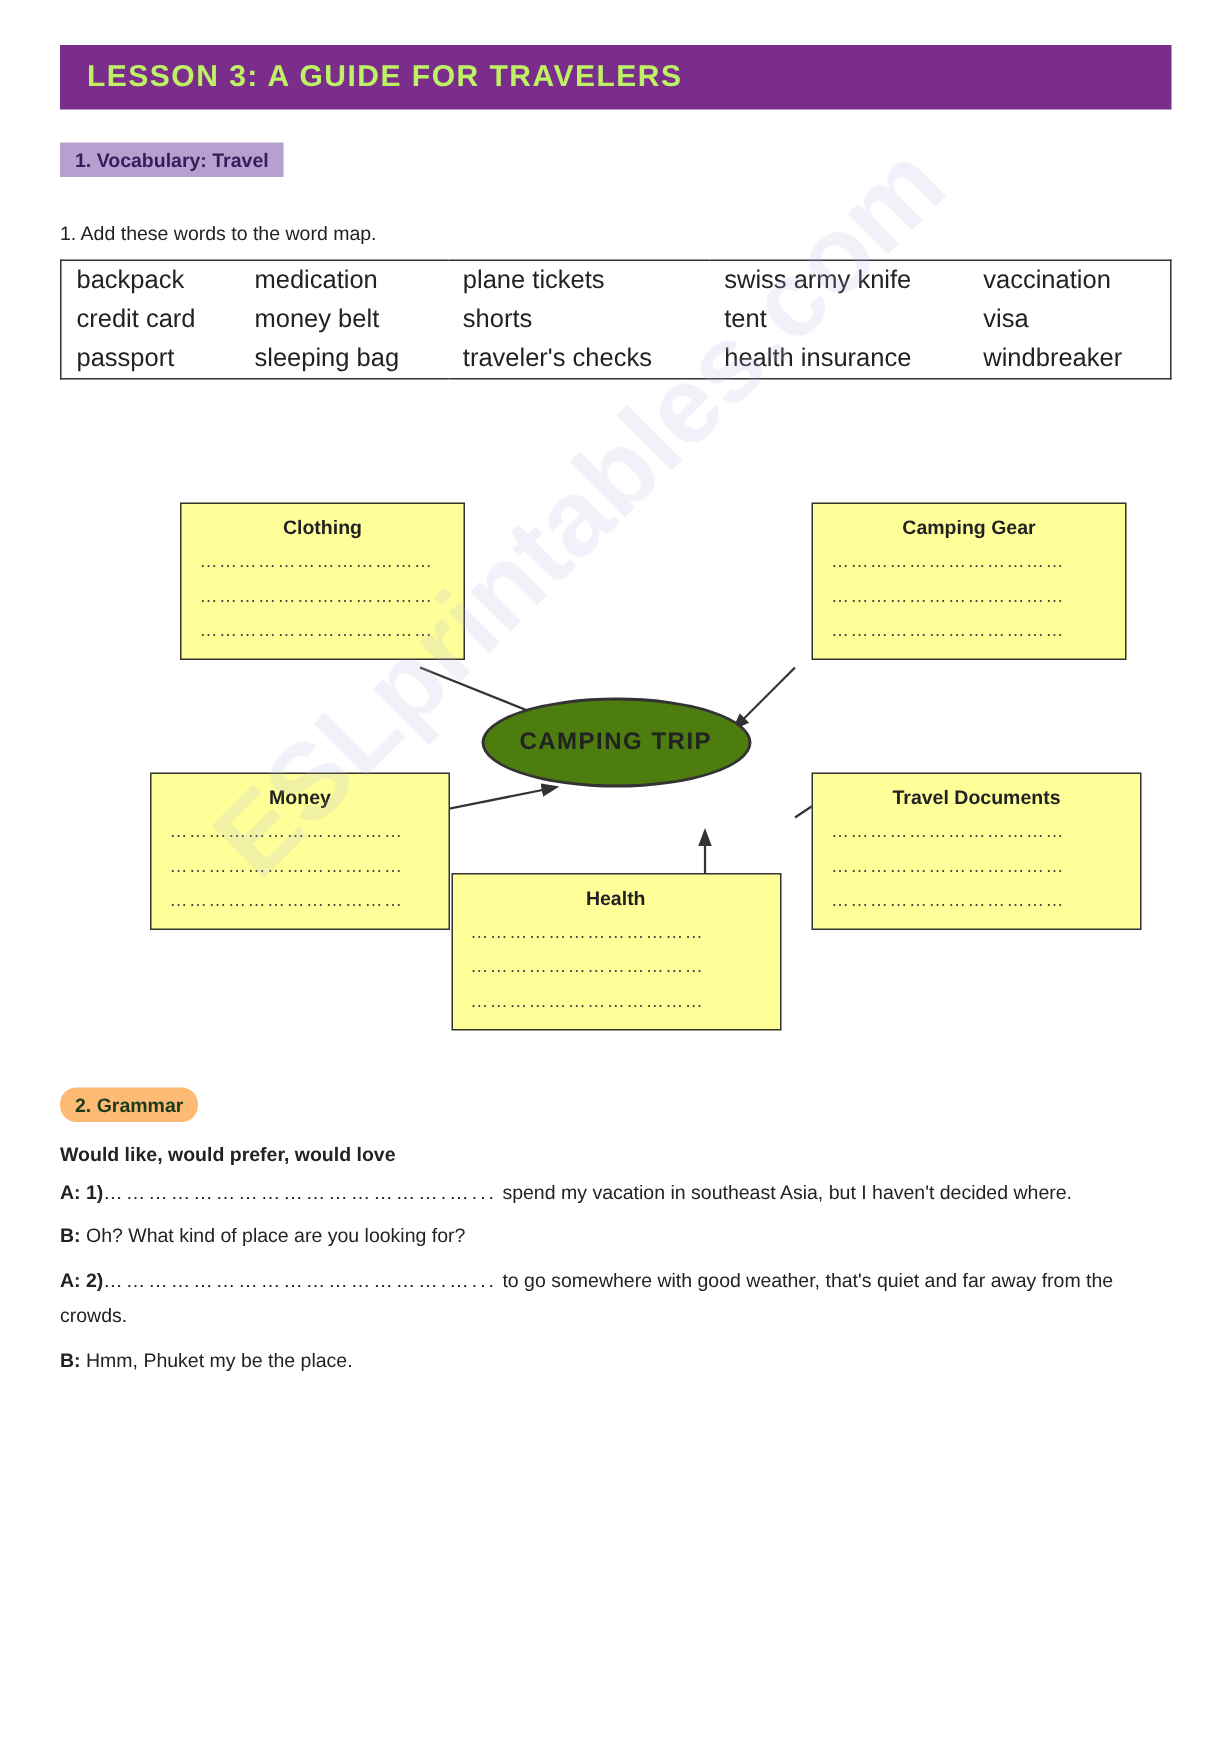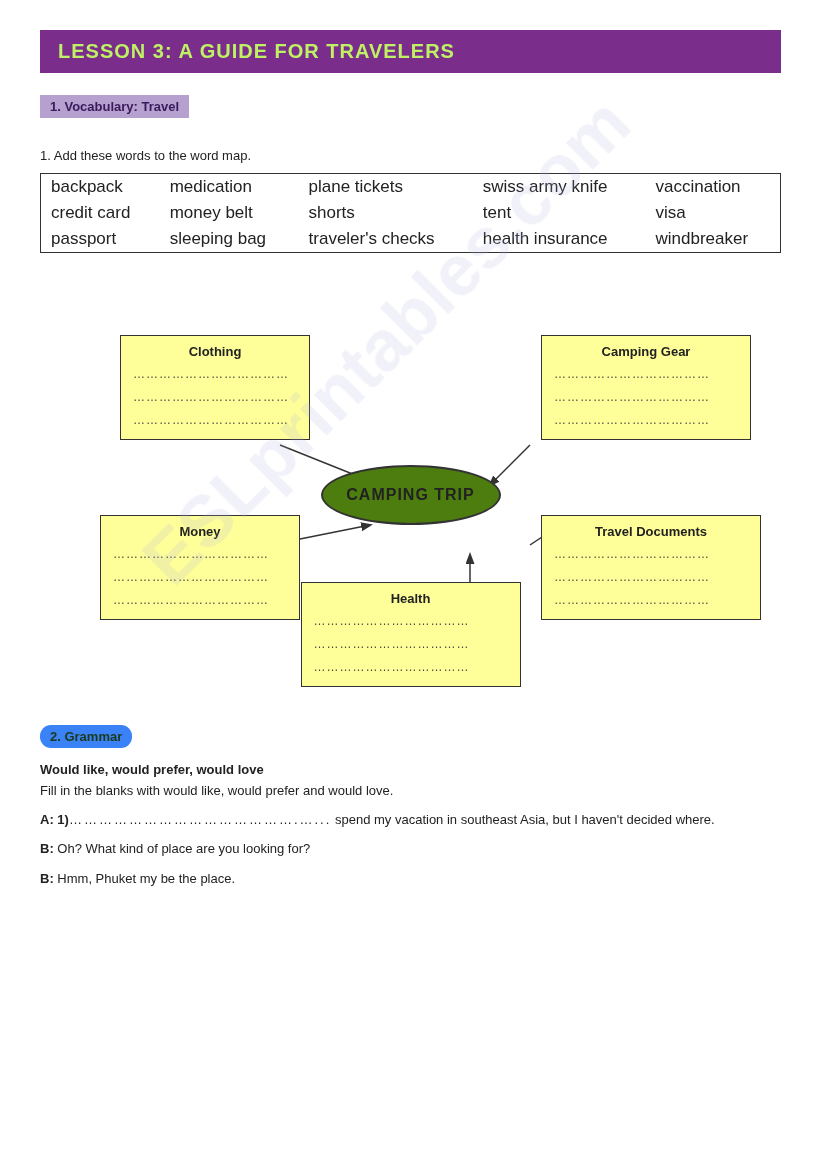--- a/index.html
+++ b/index.html
@@ -28,21 +28,21 @@
       background: #b5a0d0;
       color: #3a1a5a;
       font-weight: bold;
       font-size: 13px;
       padding: 4px 10px;
       display: inline-block;
       margin-bottom: 30px;
     }
 
     .section-header-green {
-      background: #3b82f6;
+      background: #fdba74;
       color: #1a3a1a;
       font-weight: bold;
       font-size: 13px;
       padding: 4px 10px;
       display: inline-block;
       margin-bottom: 14px;
       border-radius: 11px;
     }
 
     .instruction {
@@ -249,22 +249,22 @@
       <div>………………………………</div>
       <div>………………………………</div>
     </div>
   </div>
 </div>
 
 
 <div class="grammar-section">
   <div class="section-header-green">2.  Grammar</div>
   <p class="grammar-title">Would like, would prefer, would love</p>
-  <p class="grammar-instruction">Fill in the blanks with would like, would prefer and would love.</p>
   <div class="grammar-text" id="dialogue-container">
       <p style="margin-bottom: 6px; line-height: 1.8;"><strong>A: 1)</strong><span style="letter-spacing:2px">……………………………………….…...</span> spend my vacation in southeast Asia, but I haven't decided where.</p>
       <p style="margin-bottom: 6px; line-height: 1.8;"><strong>B:</strong> Oh?  What kind of place are you looking for?</p>
+      <p style="margin-bottom: 6px; line-height: 1.8;"><strong>A: 2)</strong><span style="letter-spacing:2px">……………………………………….…...</span> to go somewhere with good weather, that's quiet and far away from the crowds.</p>
       <p style="margin-bottom: 6px; line-height: 1.8;"><strong>B:</strong> Hmm, Phuket my be the place.</p>
     </div>
 </div>
 
 
 
 
 </body></html>

